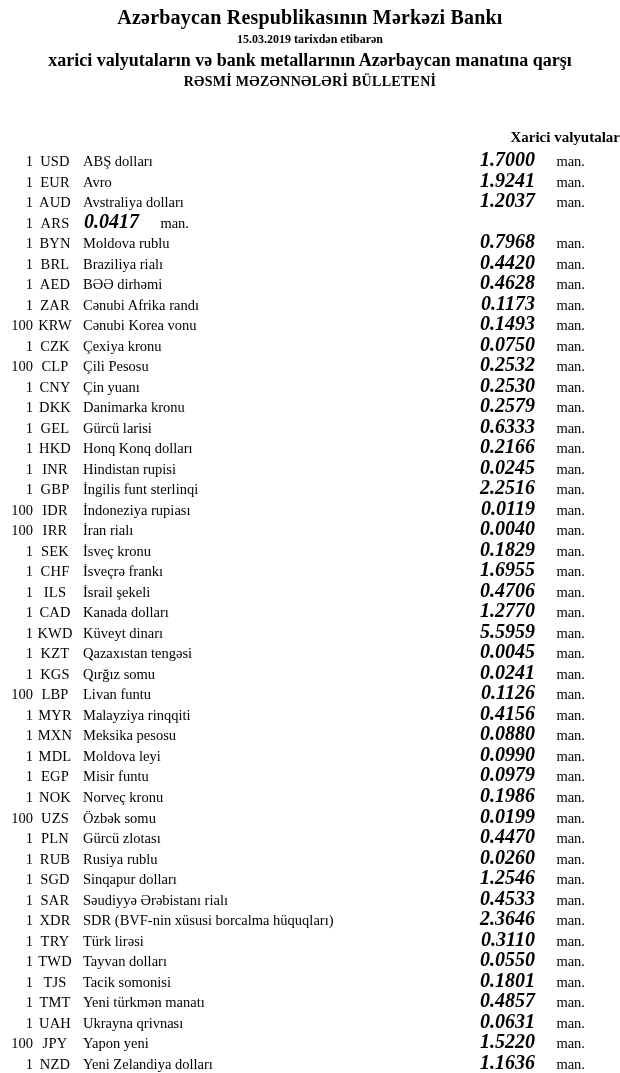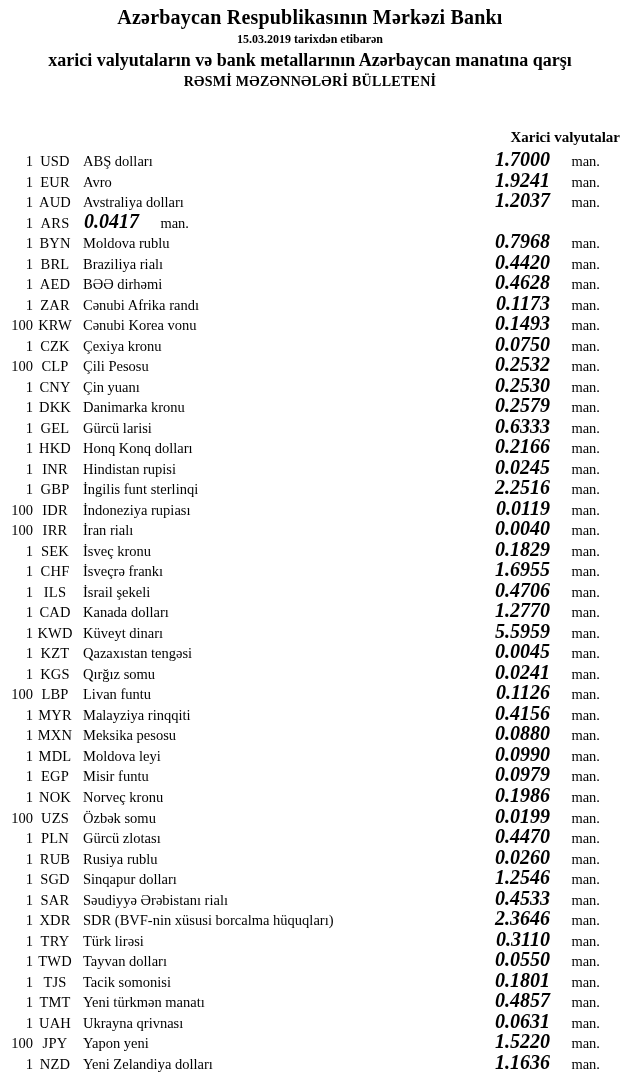--- a/index.html
+++ b/index.html
@@ -36,21 +36,21 @@
     font-size: 14.5px;
     white-space: nowrap;
   }
   .qty  { width: 33px;  text-align: right; flex: none; }
   .code { width: 44px;  text-align: center; flex: none; letter-spacing: 0.2px; }
   .name { flex: 1; margin-left: 6px; overflow: hidden; }
   .rate {
     width: 62px; text-align: right; flex: none;
     font-weight: bold; font-style: italic; font-size: 20px;
   }
-  .unit { width: 38px; text-align: right; margin-left: 12px; margin-right: 20px; flex: none; }
+  .unit { width: 38px; text-align: right; margin-left: 12px; margin-right: 35px; flex: none; }
 </style>
 </head>
 <body>
 
 <div class="page">
 
   <div class="hdr">
     <div class="hdr-title">Azərbaycan Respublikasının Mərkəzi Bankı</div>
     <div class="hdr-date">15.03.2019 tarixdən etibarən</div>
     <div class="hdr-subtitle">xarici valyutaların və bank metallarının Azərbaycan manatına qarşı</div>

